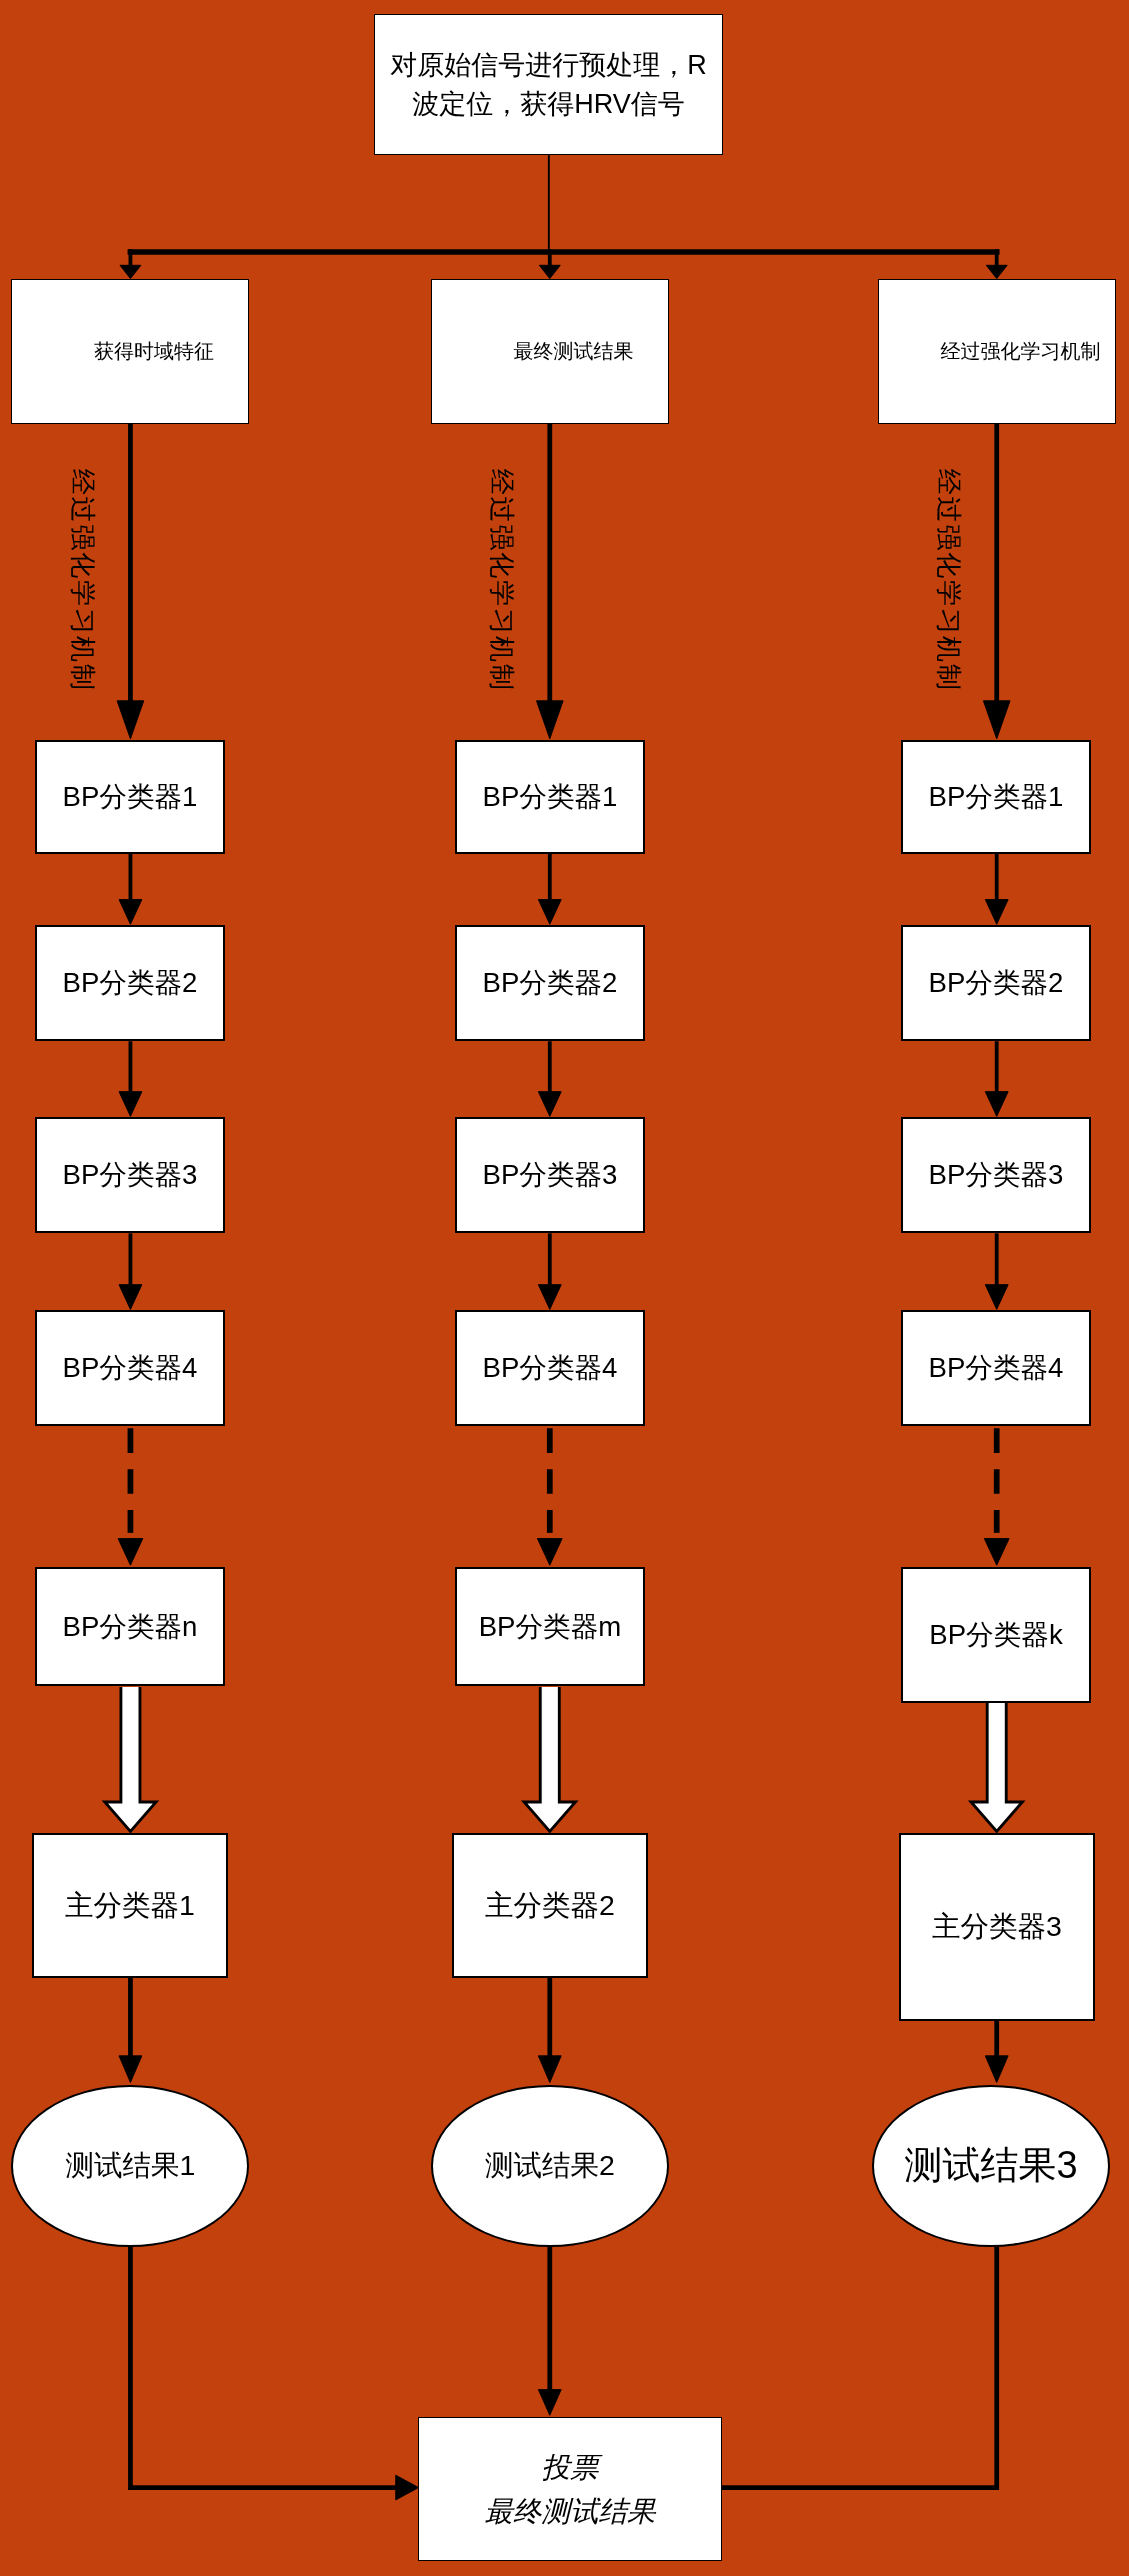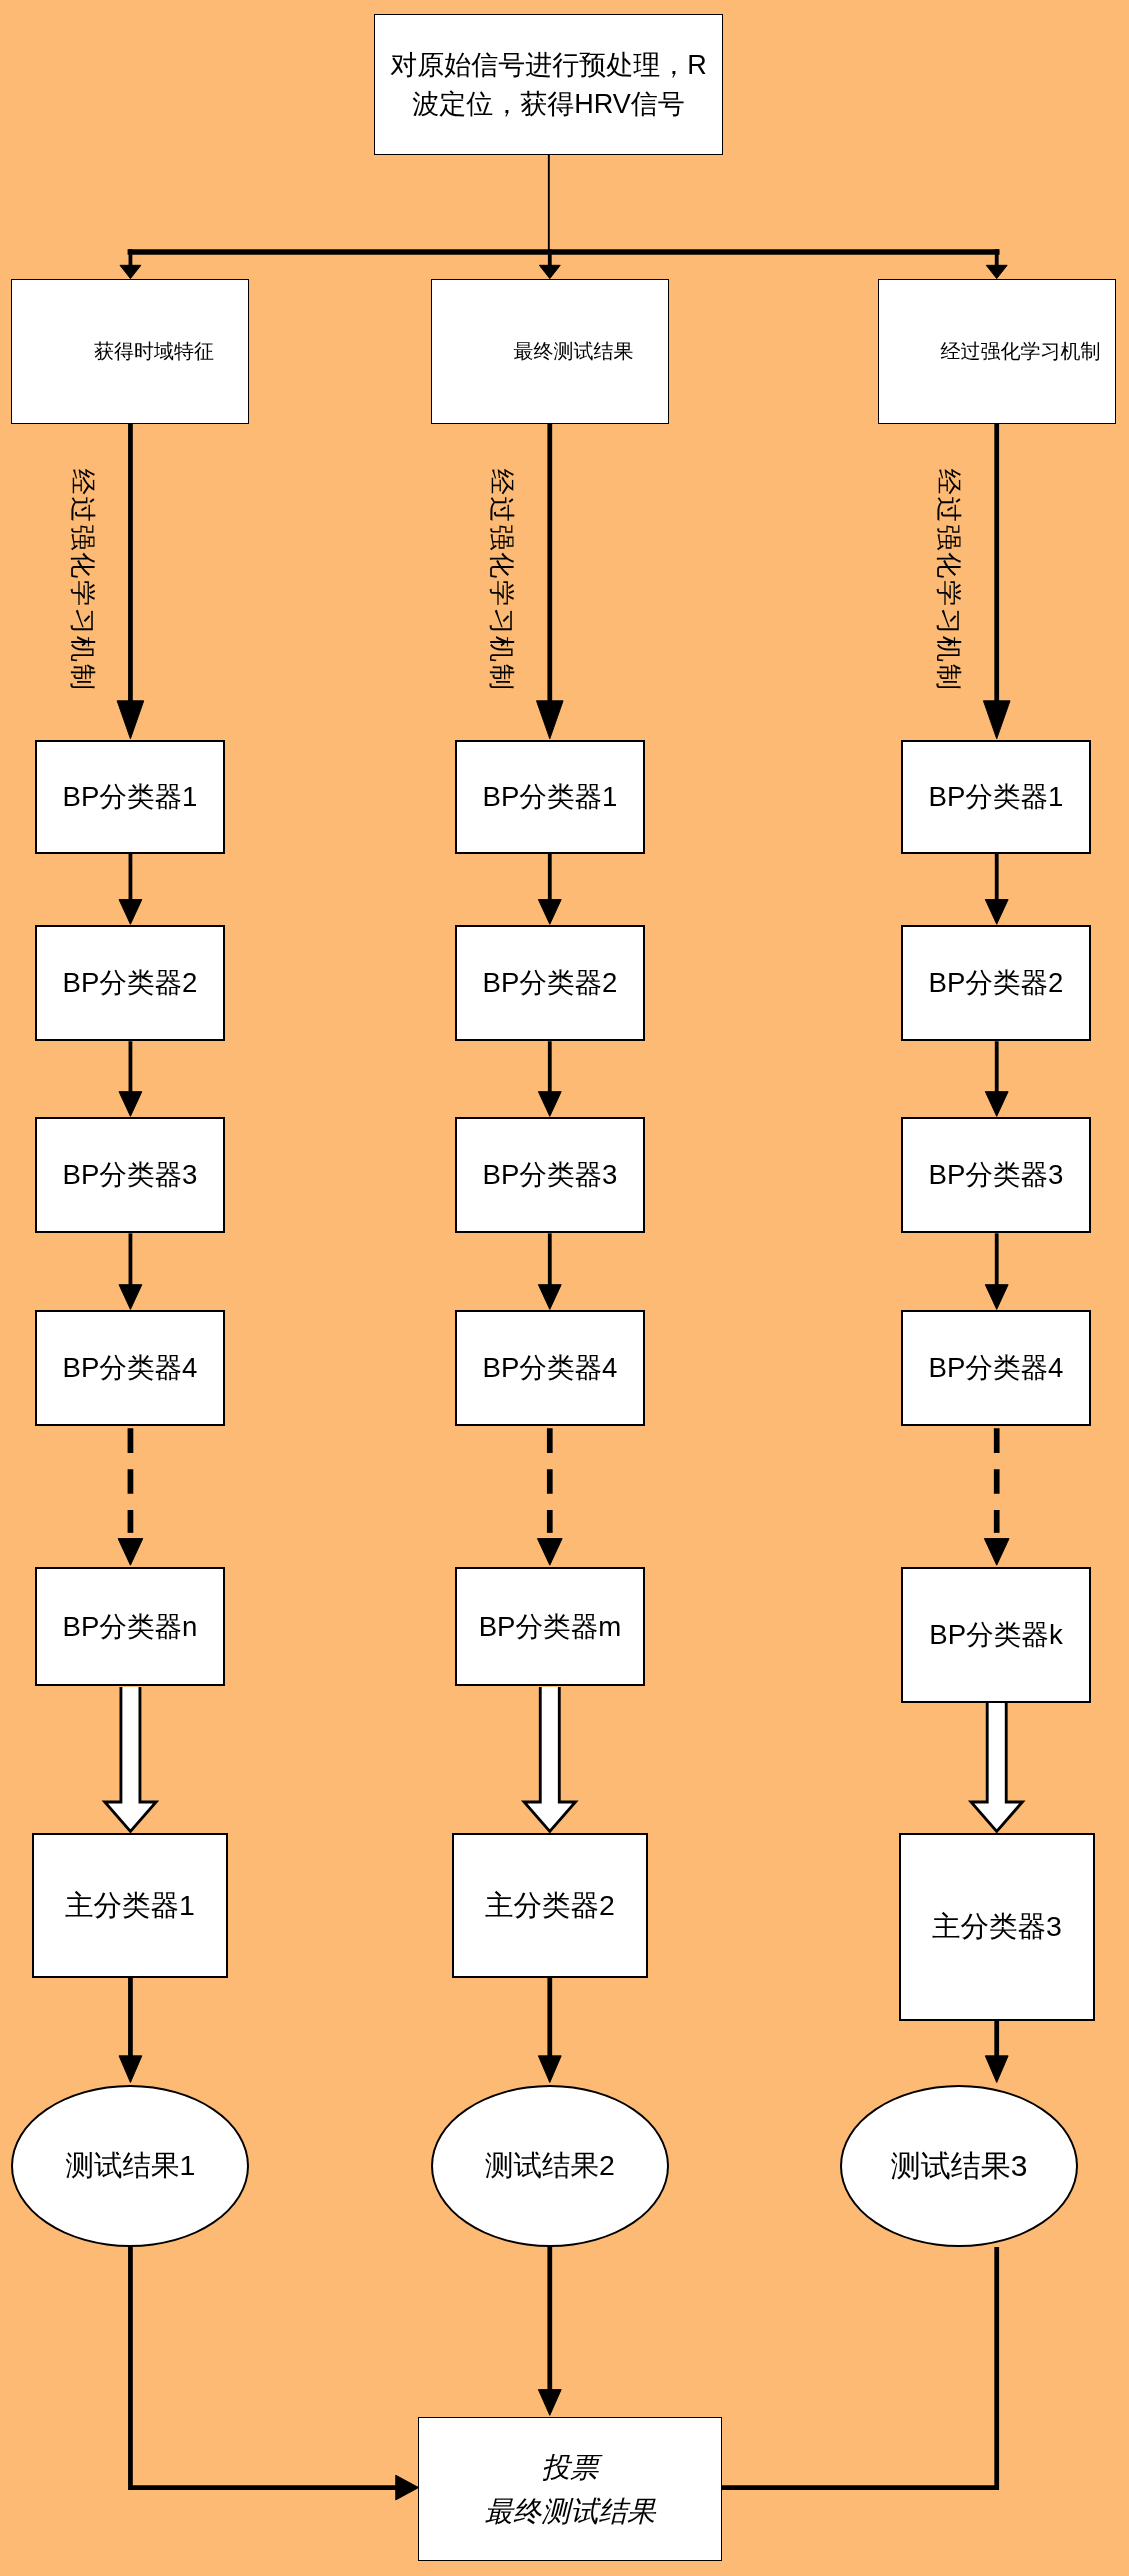--- a/index.html
+++ b/index.html
@@ -1,17 +1,17 @@
 <!DOCTYPE html>
 <html style="font-size:15px"><head>
 <meta charset="utf-8">
 <style>
   html,body{margin:0;padding:0;background:#ffffff;}
   .canvas{
-    position:relative;width:1130px;height:2576px;background:#fdba74;
+    position:relative;width:1130px;height:2576px;background:#c2410c;
     font-family:"Liberation Sans",sans-serif;color:#000;overflow:hidden;
   }
   .layer{position:absolute;left:0;top:0;}
   .node{
     position:absolute;box-sizing:border-box;background:#ffffff;
     border:2.9px solid #000;display:flex;align-items:center;justify-content:center;
     text-align:center;font-size:27.6px;line-height:1.45;color:#000;z-index:2;
   }
   .thin{border-width:1.9px;}
   .ellipse{border-radius:50%;}
@@ -154,21 +154,21 @@
   <div class="node" style="left:901px;top:1117px;width:190px;height:116px;">BP分类器3</div>
   <div class="node" style="left:901px;top:1310px;width:190px;height:116px;">BP分类器4</div>
   <div class="node" style="left:901px;top:1567px;width:190px;height:136px;">BP分类器k</div>
 
   <div class="node mainbox" style="left:32px;top:1833px;width:196px;height:145px;">主分类器1</div>
   <div class="node mainbox" style="left:452px;top:1833px;width:196px;height:145px;">主分类器2</div>
   <div class="node mainbox" style="left:899px;top:1833px;width:196px;height:188px;">主分类器3</div>
 
   <div class="node ellipse" style="left:11.4px;top:2085px;width:238px;height:162px;font-size:28.5px;">测试结果1</div>
   <div class="node ellipse" style="left:431px;top:2085px;width:238px;height:162px;font-size:28.5px;">测试结果2</div>
-  <div class="node ellipse" style="left:840px;top:2085px;width:238px;height:162px;font-size:30px;text-align:right;">测试结果3</div>
+  <div class="node ellipse" style="left:872px;top:2085px;width:238px;height:162px;font-size:38px;text-align:right;">测试结果3</div>
 
   <div class="node thin vote" style="left:418px;top:2417px;width:304px;height:144px;font-style:italic;">
     <div>投票</div>
     <div>最终测试结果</div>
   </div>
 
 </div>
 
 
 </body></html>

